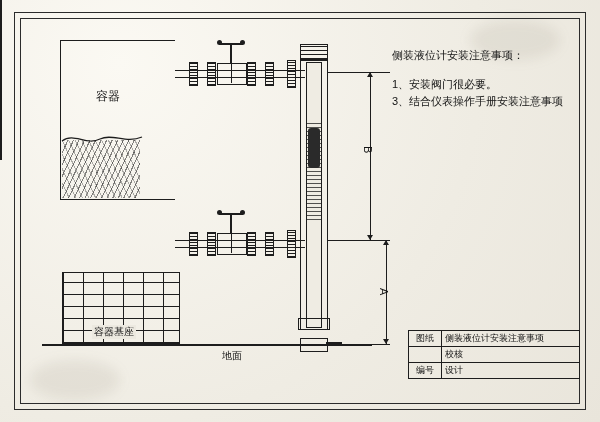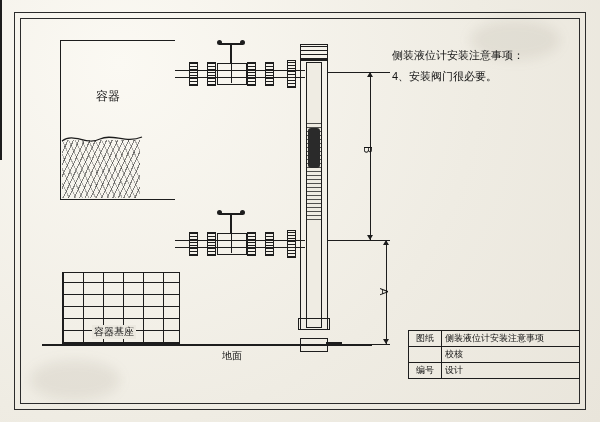--- a/index.html
+++ b/index.html
@@ -82,21 +82,21 @@
   .stem{position:absolute;width:1.6px;background:#1d1d1d;}
   .hand{position:absolute;height:2px;background:#1d1d1d;}
   .hand-knob{position:absolute;width:5px;height:5px;border-radius:50%;background:#1d1d1d;}
   
   .dimtxt{position:absolute;font-size:11px;color:#151515;}
   .arrow-up,.arrow-dn{position:absolute;width:0;height:0;border-left:3px solid transparent;border-right:3px solid transparent;}
   .arrow-up{border-bottom:5px solid #1d1d1d;}
   .arrow-dn{border-top:5px solid #1d1d1d;}
   
   #notes{position:absolute;left:392px;top:48px;width:190px;}
-  #notes .t{font-size:11px;color:#141414;margin-bottom:5px;}
+  #notes .t{font-size:11px;color:#141414;margin-bottom:13px;}
   #notes .p{font-size:11px;color:#141414;line-height:17px;}
   
   #titleblock{position:absolute;left:408px;top:330px;width:172px;height:40px;}
   #titleblock table{border-collapse:collapse;width:100%;height:100%;}
   #titleblock td{border:1px solid #1d1d1d;font-size:9px;color:#141414;padding:1px 3px;}
   .tb-k{width:26px;text-align:center;}
   #company{position:absolute;left:408px;top:384px;width:180px;text-align:center;font-size:12.5px;color:#121212;}
   
   .smudge{position:absolute;border-radius:50%;background:rgba(120,110,90,.10);filter:blur(6px);}
 </style>
@@ -177,21 +177,22 @@
   <div class="arrow-dn" style="left:367px;top:235px;"></div>
   <div class="dimtxt" style="left:362px;top:146px;writing-mode:vertical-rl;">B</div>
 
   <div class="ln v" style="left:386px;top:240px;height:104px;"></div>
   <div class="arrow-up" style="left:383px;top:240px;"></div>
   <div class="arrow-dn" style="left:383px;top:339px;"></div>
   <div class="dimtxt" style="left:378px;top:288px;writing-mode:vertical-rl;">A</div>
 
   <div id="notes">
     <div class="t">侧装液位计安装注意事项：</div>
-    <div class="p">4、安装阀门很必要。</div>
+    <div class="p">1、安装阀门很必要。</div>
+    <div class="p">3、结合仪表操作手册安装注意事项</div>
   </div>
 
   <div id="titleblock">
     <table>
       <tbody>
           <tr>
         <td class="tb-k">图纸</td>
         <td>侧装液位计安装注意事项</td>
       </tr>
       <tr>

